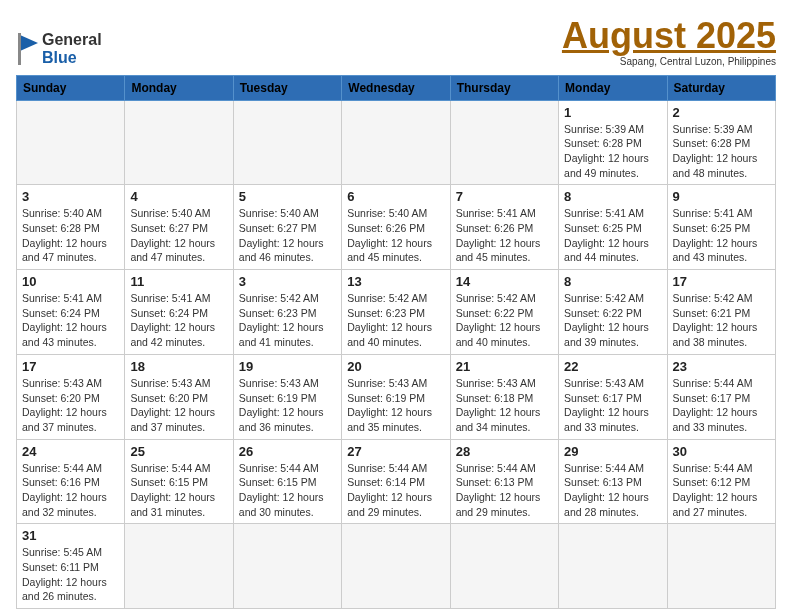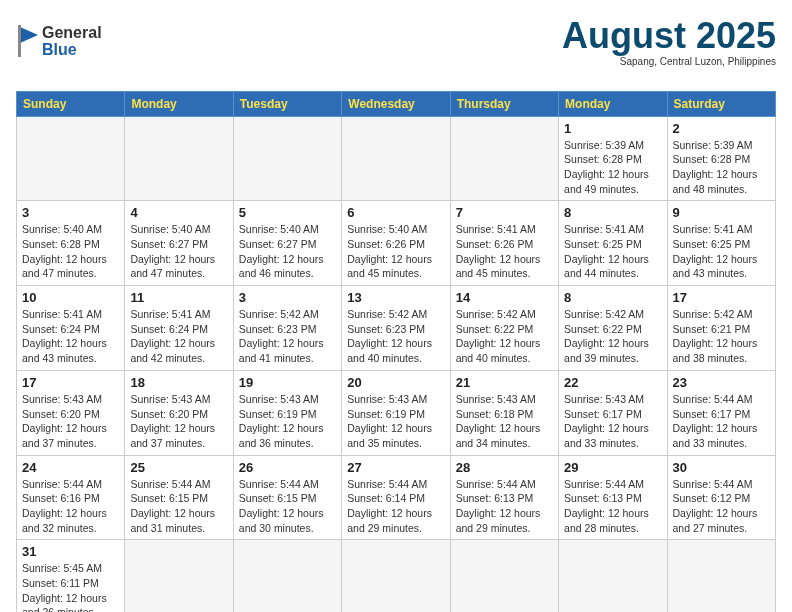--- a/index.html
+++ b/index.html
@@ -6,49 +6,50 @@
     body {
       font-family: Arial, sans-serif;
       background: #fff;
       width: 792px;
       min-height: 612px;
       padding: 16px;
     }
     .header-area {
       display: flex;
       justify-content: space-between;
-      align-items: center;
-      margin-bottom: 24px;
+      align-items: flex-end;
+      margin-bottom: 8px;
     }
     .logo {
       display: flex;
       align-items: center;
       gap: 4px;
     }
     .title-area {
       text-align: right;
     }
     .month-year {
       font-size: 36px;
       font-weight: bold;
-      color: #0c4a6e;
+      color: #a16207;
       line-height: 1.1;
+      text-decoration: underline;
     }
     .location {
       font-size: 10px;
       color: #333;
     }
     .calendar {
       width: 100%;
       border-collapse: collapse;
       font-size: 11px;
     }
     .calendar th {
       background: #2e6db4;
-      color: #fde047;
+      color: #000000;
       text-align: left;
       padding: 5px 6px;
       font-size: 12px;
       font-weight: bold;
       border: 1px solid #5591cc;
     }
     .calendar td {
       border: 1px solid #ccc;
       vertical-align: top;
       padding: 4px 5px;

